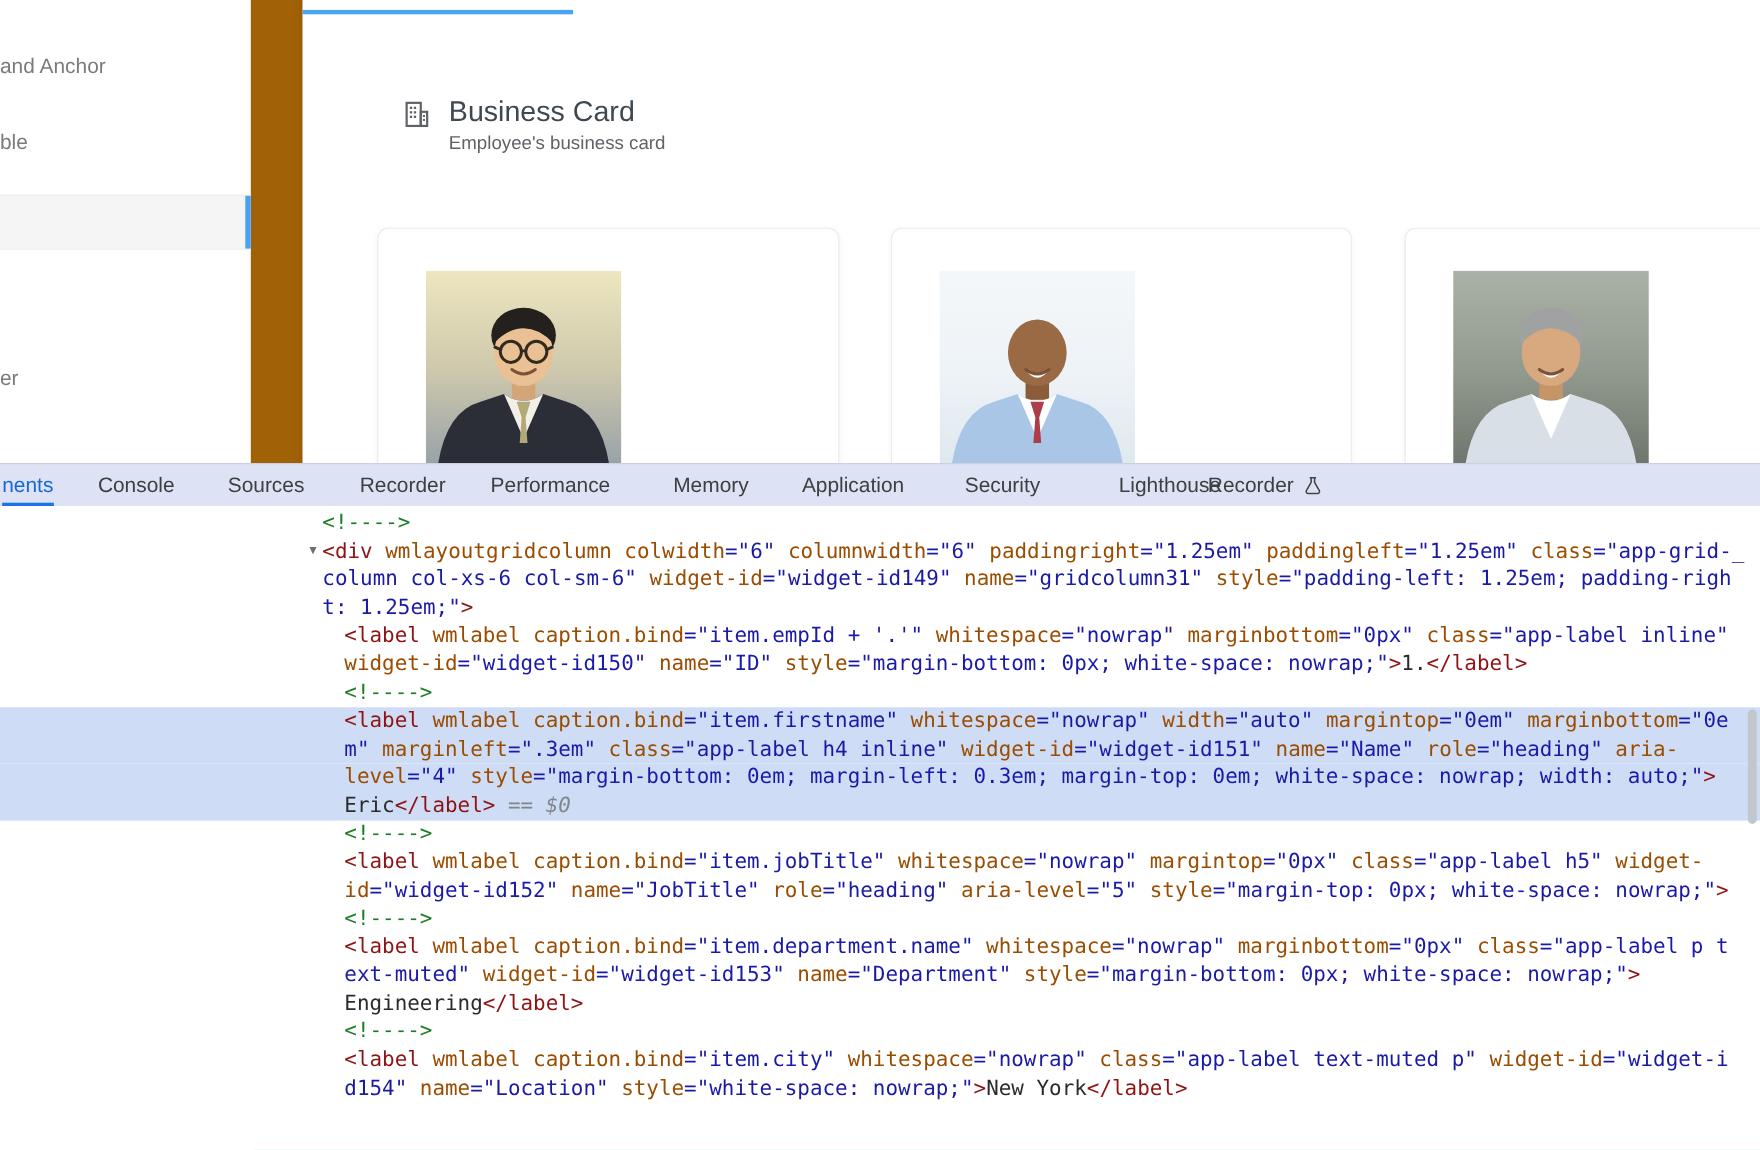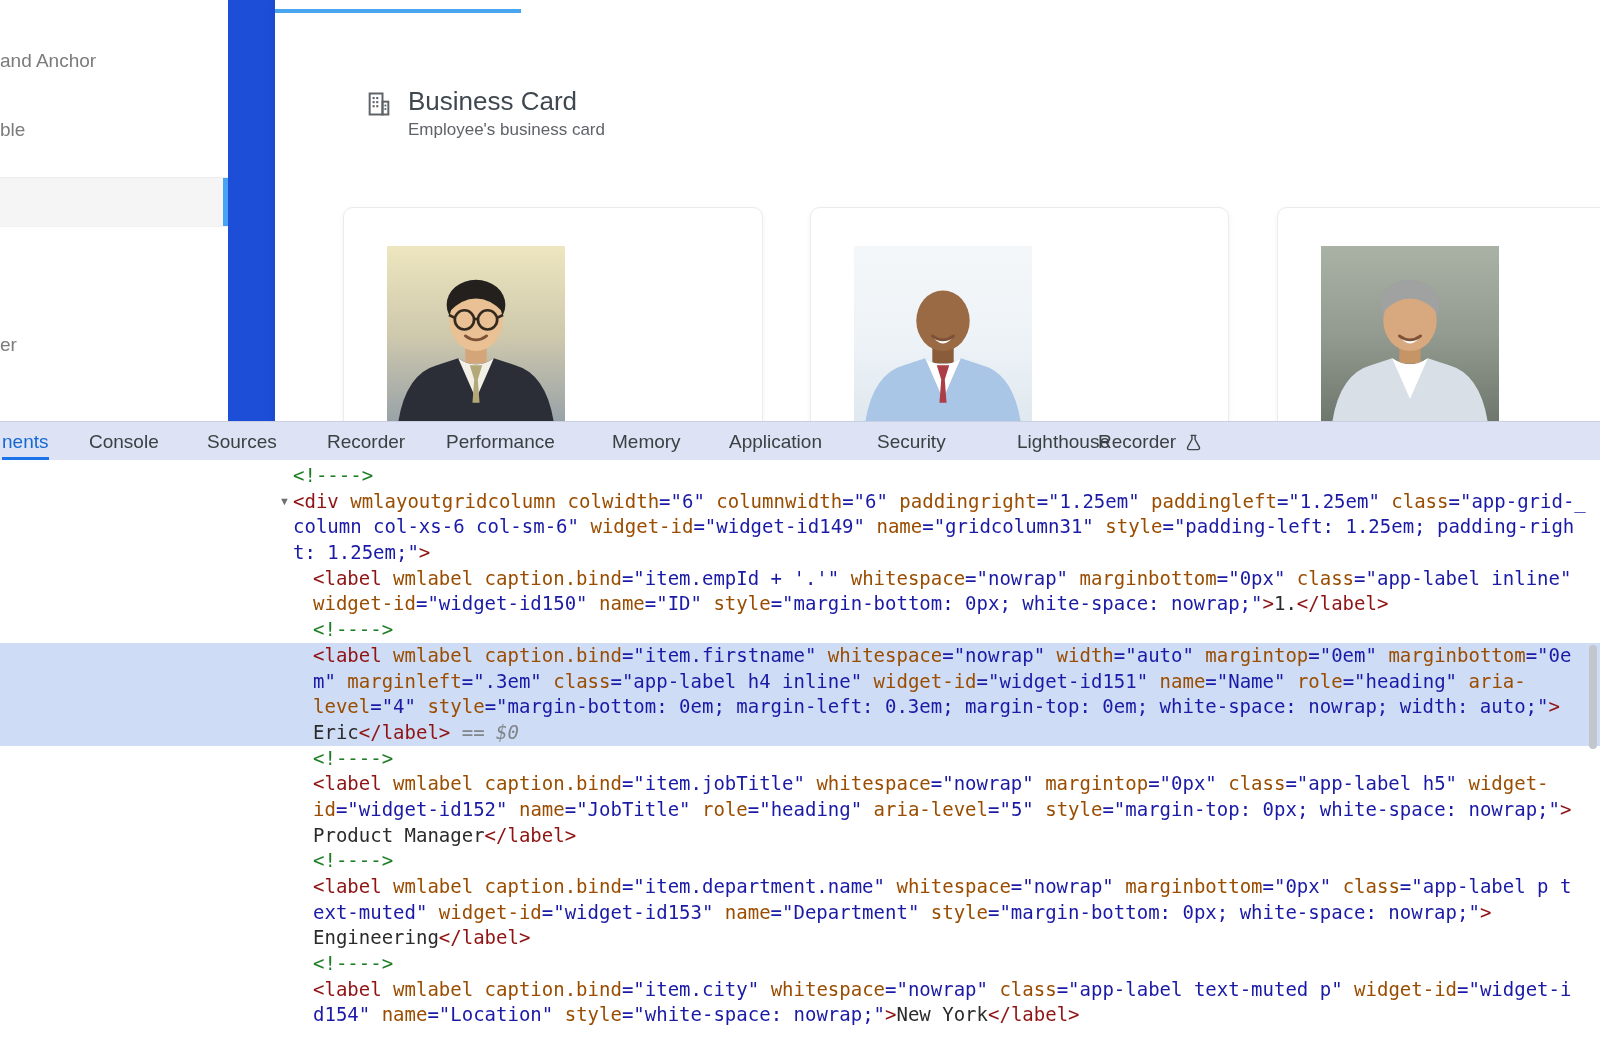--- a/index.html
+++ b/index.html
@@ -1,20 +1,20 @@
 <!DOCTYPE html>
 <html><head>
 <meta charset="utf-8">
 <style>
   html,body{margin:0;padding:0;width:1600px;height:1045px;overflow:hidden;background:#fff;
     font-family:"Liberation Sans",sans-serif;}
   .screen{position:relative;width:1600px;height:1045px;overflow:hidden;}
 
   
-  .app{position:absolute;left:0;top:0;width:1600px;height:421px;overflow:hidden;background:#1d4ed8;}
+  .app{position:absolute;left:0;top:0;width:1600px;height:421px;overflow:hidden;background:#a16207;}
   .sidebar{position:absolute;left:0;top:0;width:228px;height:421px;background:#fff;}
   .side-item{position:absolute;left:0;width:228px;color:#7b7b7b;font-size:19px;line-height:22px;cursor:pointer;}
   .side-selected{position:absolute;left:0;width:228px;height:50px;background:#f5f5f5;
     border-top:1px solid #ececec;border-bottom:1px solid #f0f0f0;box-sizing:border-box;}
   .side-selected .bar{position:absolute;right:0;top:0;width:5px;height:100%;background:#47a4f5;}
   .main-panel{position:absolute;left:275px;top:0;width:1325px;height:502px;background:#fff;
     box-shadow:-3px 0 8px rgba(0,0,0,0.05);text-align:right;}
   .app-topline{position:absolute;left:0;top:9px;width:246px;height:4px;background:#4aa5f0;}
   .hdr-icon{position:absolute;left:90px;top:90px;width:28px;height:28px;color:#5f6368;}
   .hdr-title{position:absolute;left:133px;top:86px;font-size:26px;font-weight:500;color:#3f4850;}
@@ -200,21 +200,20 @@
         <div class="cl ind1"><span class="s-t">&lt;label </span><span class="s-a">wmlabel</span><span class="s-p"> </span><span class="s-a">caption.bind</span><span class="s-v">="item.empId + '.'"</span><span class="s-p"> </span><span class="s-a">whitespace</span><span class="s-v">="nowrap"</span><span class="s-p"> </span><span class="s-a">marginbottom</span><span class="s-v">="0px"</span><span class="s-p"> </span><span class="s-a">class</span><span class="s-v">="app-label inline"</span></div>
         <div class="cl ind1"><span class="s-a">widget-id</span><span class="s-v">="widget-id150"</span><span class="s-p"> </span><span class="s-a">name</span><span class="s-v">="ID"</span><span class="s-p"> </span><span class="s-a">style</span><span class="s-v">="margin-bottom: 0px; white-space: nowrap;"</span><span class="s-t">&gt;</span><span class="s-p">1.</span><span class="s-t">&lt;/label&gt;</span></div>
         <div class="cl ind1"><span class="s-c">&lt;!----&gt;</span></div>
         <div class="cl ind1 hl"><span class="s-t">&lt;label </span><span class="s-a">wmlabel</span><span class="s-p"> </span><span class="s-a">caption.bind</span><span class="s-v">="item.firstname"</span><span class="s-p"> </span><span class="s-a">whitespace</span><span class="s-v">="nowrap"</span><span class="s-p"> </span><span class="s-a">width</span><span class="s-v">="auto"</span><span class="s-p"> </span><span class="s-a">margintop</span><span class="s-v">="0em"</span><span class="s-p"> </span><span class="s-a">marginbottom</span><span class="s-v">="0e</span></div>
         <div class="cl ind1 hl"><span class="s-v">m"</span><span class="s-p"> </span><span class="s-a">marginleft</span><span class="s-v">=".3em"</span><span class="s-p"> </span><span class="s-a">class</span><span class="s-v">="app-label h4 inline"</span><span class="s-p"> </span><span class="s-a">widget-id</span><span class="s-v">="widget-id151"</span><span class="s-p"> </span><span class="s-a">name</span><span class="s-v">="Name"</span><span class="s-p"> </span><span class="s-a">role</span><span class="s-v">="heading"</span><span class="s-p"> </span><span class="s-a">aria-</span></div>
         <div class="cl ind1 hl"><span class="s-a">level</span><span class="s-v">="4"</span><span class="s-p"> </span><span class="s-a">style</span><span class="s-v">="margin-bottom: 0em; margin-left: 0.3em; margin-top: 0em; white-space: nowrap; width: auto;"</span><span class="s-t">&gt;</span></div>
         <div class="cl ind1 hl"><span class="s-p">Eric</span><span class="s-t">&lt;/label&gt;</span><span class="s-g"> == </span><span class="s-i">$0</span></div>
         <div class="cl ind1"><span class="s-c">&lt;!----&gt;</span></div>
         <div class="cl ind1"><span class="s-t">&lt;label </span><span class="s-a">wmlabel</span><span class="s-p"> </span><span class="s-a">caption.bind</span><span class="s-v">="item.jobTitle"</span><span class="s-p"> </span><span class="s-a">whitespace</span><span class="s-v">="nowrap"</span><span class="s-p"> </span><span class="s-a">margintop</span><span class="s-v">="0px"</span><span class="s-p"> </span><span class="s-a">class</span><span class="s-v">="app-label h5"</span><span class="s-p"> </span><span class="s-a">widget-</span></div>
         <div class="cl ind1"><span class="s-a">id</span><span class="s-v">="widget-id152"</span><span class="s-p"> </span><span class="s-a">name</span><span class="s-v">="JobTitle"</span><span class="s-p"> </span><span class="s-a">role</span><span class="s-v">="heading"</span><span class="s-p"> </span><span class="s-a">aria-level</span><span class="s-v">="5"</span><span class="s-p"> </span><span class="s-a">style</span><span class="s-v">="margin-top: 0px; white-space: nowrap;"</span><span class="s-t">&gt;</span></div>
-        <div class="cl ind1"><span class="s-p">Product Manager</span><span class="s-t">&lt;/label&gt;</span></div>
         <div class="cl ind1"><span class="s-c">&lt;!----&gt;</span></div>
         <div class="cl ind1"><span class="s-t">&lt;label </span><span class="s-a">wmlabel</span><span class="s-p"> </span><span class="s-a">caption.bind</span><span class="s-v">="item.department.name"</span><span class="s-p"> </span><span class="s-a">whitespace</span><span class="s-v">="nowrap"</span><span class="s-p"> </span><span class="s-a">marginbottom</span><span class="s-v">="0px"</span><span class="s-p"> </span><span class="s-a">class</span><span class="s-v">="app-label p t</span></div>
         <div class="cl ind1"><span class="s-v">ext-muted"</span><span class="s-p"> </span><span class="s-a">widget-id</span><span class="s-v">="widget-id153"</span><span class="s-p"> </span><span class="s-a">name</span><span class="s-v">="Department"</span><span class="s-p"> </span><span class="s-a">style</span><span class="s-v">="margin-bottom: 0px; white-space: nowrap;"</span><span class="s-t">&gt;</span></div>
         <div class="cl ind1"><span class="s-p">Engineering</span><span class="s-t">&lt;/label&gt;</span></div>
         <div class="cl ind1"><span class="s-c">&lt;!----&gt;</span></div>
         <div class="cl ind1"><span class="s-t">&lt;label </span><span class="s-a">wmlabel</span><span class="s-p"> </span><span class="s-a">caption.bind</span><span class="s-v">="item.city"</span><span class="s-p"> </span><span class="s-a">whitespace</span><span class="s-v">="nowrap"</span><span class="s-p"> </span><span class="s-a">class</span><span class="s-v">="app-label text-muted p"</span><span class="s-p"> </span><span class="s-a">widget-id</span><span class="s-v">="widget-i</span></div>
         <div class="cl ind1"><span class="s-v">d154"</span><span class="s-p"> </span><span class="s-a">name</span><span class="s-v">="Location"</span><span class="s-p"> </span><span class="s-a">style</span><span class="s-v">="white-space: nowrap;"</span><span class="s-t">&gt;</span><span class="s-p">New York</span><span class="s-t">&lt;/label&gt;</span></div>
       </div>
     <div class="scroll-thumb"></div>
   </div>

